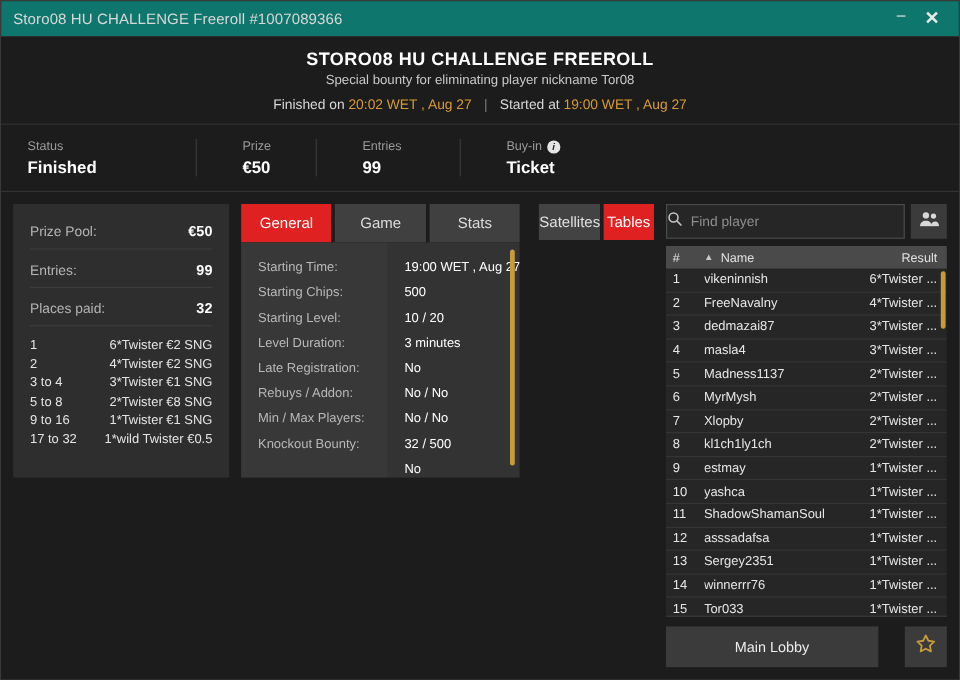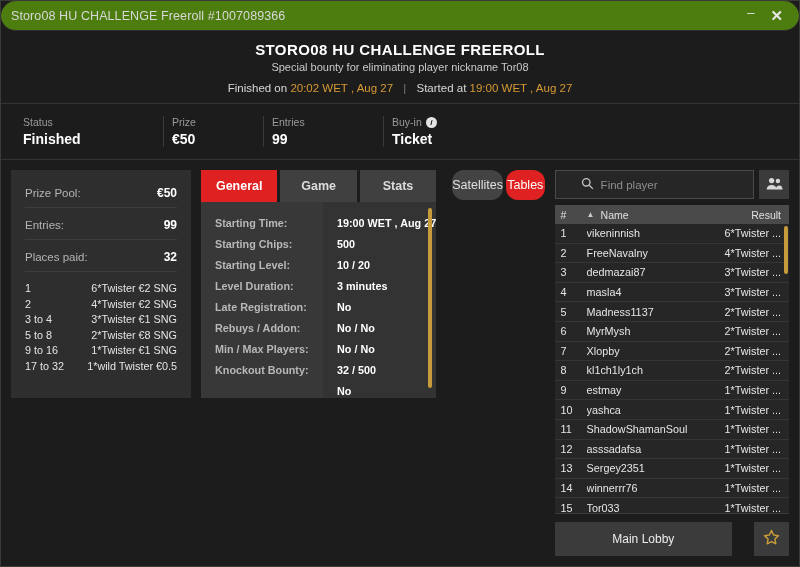--- a/index.html
+++ b/index.html
@@ -12,25 +12,24 @@
   .window {
     position: relative;
     width: 800px; height: 567px;
     background: #1c1c1c;
     display: flex; flex-direction: column;
     border: 1px solid #3a3a3a;
   }
   
   .titlebar {
     height: 30px; min-height: 30px;
-    background: #4d7c0f;
+    background: #0f766e;
     display: flex; align-items: center;
     padding: 0 10px;
     border-bottom: 1px solid #2e2e2e;
-    border-radius: 15px;
   }
   .titlebar-text {
     color: #d8d8d8; font-size: 12.5px; letter-spacing: .1px;
     white-space: nowrap;
   }
   .titlebar-spacer { flex: 1; }
   .win-btn {
     color: #e8e8e8; font-size: 15px; line-height: 1;
     padding: 2px 6px; cursor: default; user-select: none;
   }
@@ -62,21 +61,21 @@
     height: 56px; min-height: 56px;
     display: flex; align-items: center;
     background: #1c1c1c;
     border-bottom: 1px solid #333;
     padding-left: 22px;
   }
   .stat {
     padding-right: 24px; margin-right: 0;
     min-width: 0;
   }
-  .stat + .stat { border-left: 1px solid #3a3a3a; padding-left: 8px; }
+  .stat + .stat { border-left: 1px solid #3a3a3a; padding-left: 38px; }
   .stat-label {
     color: #9a9a9a; font-size: 10.5px; margin-bottom: 3px;
     display: flex; align-items: center; gap: 4px;
   }
   .stat-value { color: #ffffff; font-size: 14px; font-weight: bold; }
   .info-icon {
     display: inline-block; width: 11px; height: 11px; border-radius: 50%;
     background: #e5e5e5; color: #1c1c1c; font-size: 8px; font-weight: bold;
     text-align: center; line-height: 11px; font-style: italic;
   }
@@ -107,21 +106,21 @@
   .pp-label { color: #b4b4b4; font-size: 11.5px; }
   .pp-value { color: #ffffff; font-size: 12px; font-weight: bold; }
   .payout-line {
     display: flex; justify-content: space-between;
     color: #e4e4e4; font-size: 10.8px; line-height: 15.6px;
     white-space: nowrap;
   }
   .payout-place { min-width: 60px; }
 
   
-  .tabpanel { flex: 1; display: flex; flex-direction: column; min-width: 0; font-weight: bold; }
+  .tabpanel { flex: 1; display: flex; flex-direction: column; min-width: 0; }
   .tabs { display: flex; gap: 3px; height: 32px; min-height: 32px; }
   .tab {
     flex: 1; background: #404040; color: #dcdcdc;
     font-size: 12.5px; display: flex; align-items: center;
     justify-content: center; cursor: default; user-select: none;
   }
   .tab.active { background: #e02121; color: #ffffff; }
   .tabcontent {
     flex: 1; background: #333333; position: relative;
     overflow: hidden; display: flex;
@@ -142,34 +141,34 @@
     position: absolute; right: 4px; top: 6px; width: 4px;
     height: 180px; background: #c79a3a; border-radius: 2px;
   }
 
   
   .lower { flex: 1; display: flex; flex-direction: column; min-height: 0; }
   .lower-tabs { display: flex; gap: 3px; height: 30px; min-height: 30px; }
   .ltab {
     flex: 1; background: #434343; color: #e0e0e0; font-size: 12.5px;
     display: flex; align-items: center; justify-content: center;
-    cursor: default; user-select: none; border-radius: 12px;
+    cursor: default; user-select: none;
   }
   .ltab.active { background: #e02121; color: #ffffff; }
   .lower-content {
     flex: 1; background: #333333; display: flex;
     align-items: center; justify-content: center;
   }
   .lower-msg { color: #d6d6d6; font-size: 12px; }
 
   
   .searchrow { display: flex; gap: 5px; height: 29px; min-height: 29px; }
   .searchbox {
     flex: 1; background: #262626; border: 1px solid #4a4a4a;
-    display: flex; align-items: center; padding: 0 25px; gap: 7px;
+    display: flex; align-items: center; padding: 0 0; gap: 7px;
   }
   .searchbox input {
     background: transparent; border: none; outline: none;
     color: #d0d0d0; font-size: 11.5px; width: 100%;
     font-family: "Liberation Sans", sans-serif;
   }
   .searchbox input::placeholder { color: #8e8e8e; }
   .players-btn {
     width: 30px; background: #3b3b3b;
     display: flex; align-items: center; justify-content: center;

